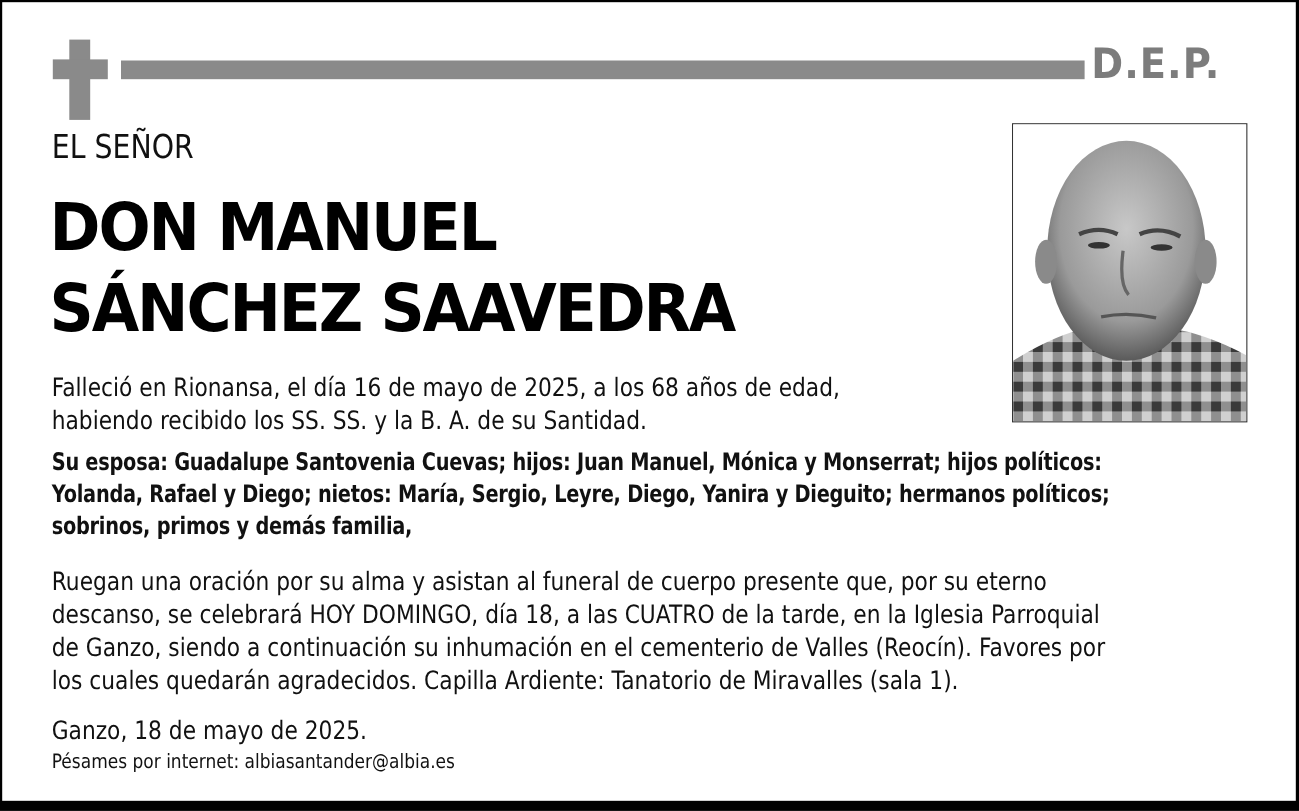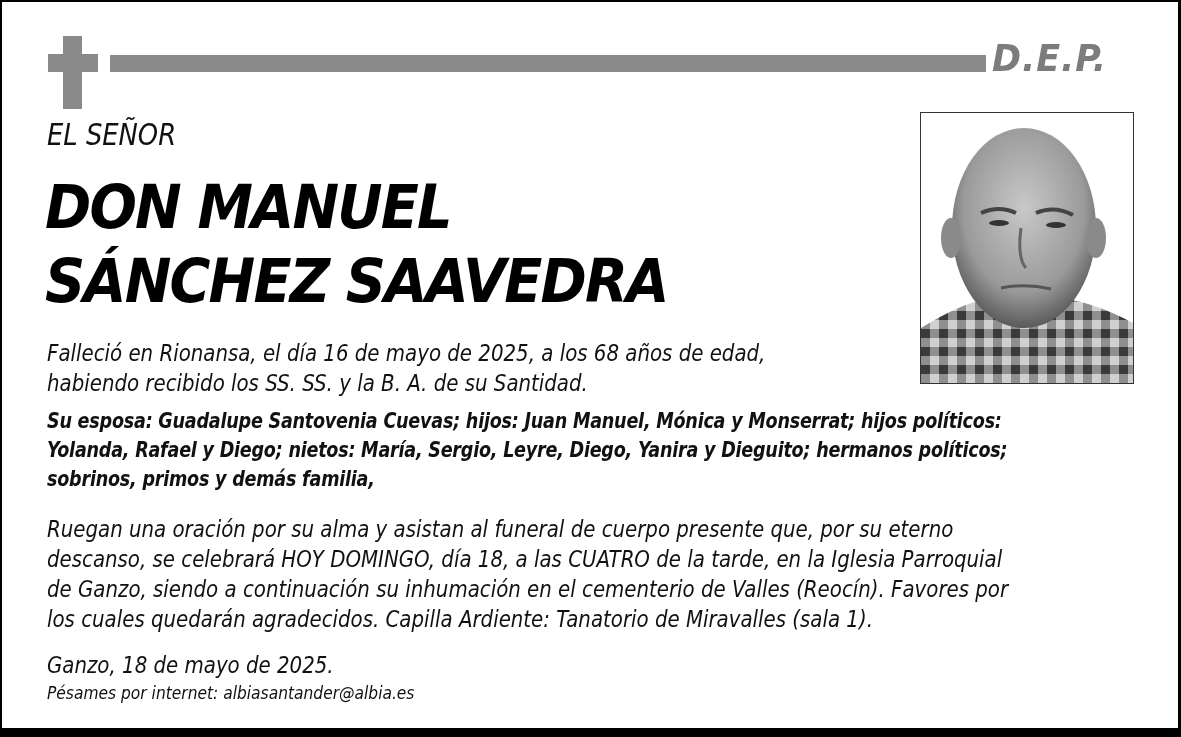--- a/index.html
+++ b/index.html
@@ -2,21 +2,20 @@
 <html><head>
   <meta charset="utf-8">
   <style>
     html, body { margin: 0; padding: 0; background: #000; }
     body { width: 1181px; height: 737px; overflow: hidden; position: relative; }
     .card {
       position: absolute; left: 2px; top: 2px; width: 1176px; height: 726px;
       background: #fff; overflow: hidden;
       font-family: "DejaVu Sans Condensed", "Liberation Sans Narrow", "DejaVu Sans", sans-serif;
       color: #111;
-      font-style: italic;
     }
     .cross-v { position: absolute; left: 61px; top: 34px; width: 19px; height: 73px; background: #8a8a8a; }
     .cross-h { position: absolute; left: 46px; top: 52px; width: 50px; height: 18px; background: #8a8a8a; }
     .rule { position: absolute; left: 108px; top: 53px; width: 876px; height: 17px; background: #8a8a8a; }
     .dep {
       position: absolute; left: 990px; top: 34px;
       font-family: "DejaVu Sans", sans-serif; font-weight: bold; font-size: 38px;
       color: #7c7c7c; letter-spacing: 1px; transform: scaleX(0.92); transform-origin: left top;
     }
     .senor {

